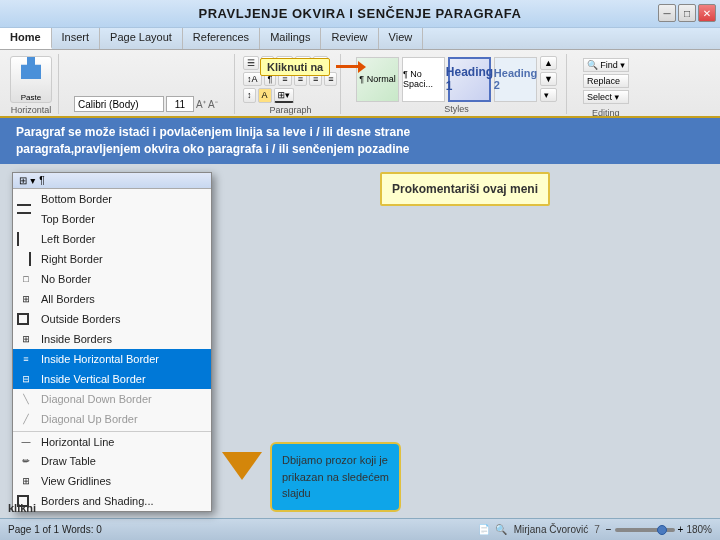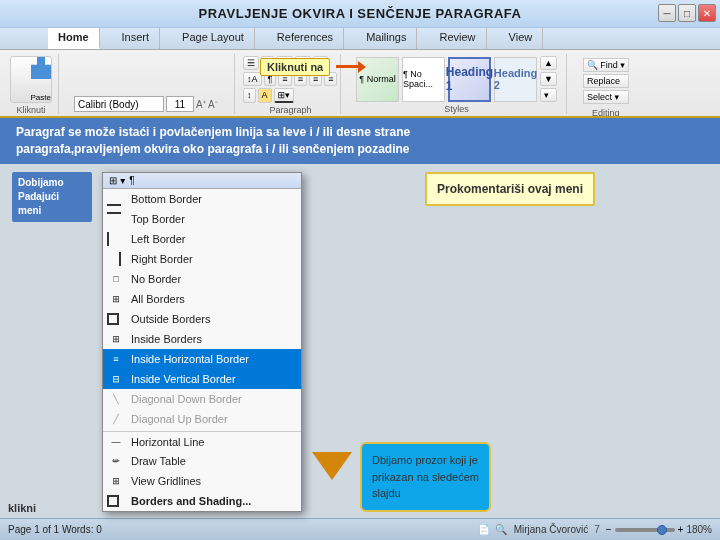--- a/index.html
+++ b/index.html
@@ -52,25 +52,24 @@
     
     .ribbon {
       background: linear-gradient(to bottom, #f5f5f5, #e8e8e8);
       border-bottom: 2px solid #c5a020;
       height: 90px;
       position: relative;
       overflow: hidden;
     }
     .ribbon-tabs {
       display: flex;
-      gap: 12px;
+      gap: 0;
       height: 22px;
       background: linear-gradient(to bottom, #d8e8f8, #c8d8e8);
       border-bottom: 1px solid #aaa;
-      padding-left: 48px;
     }
     .ribbon-tab {
       padding: 3px 10px;
       font-size: 11px;
       color: #222;
       cursor: pointer;
       border-right: 1px solid #bbb;
     }
     .ribbon-tab.active {
       background: #fff;
@@ -111,21 +110,21 @@
       width: 42px;
       height: 48px;
       background: linear-gradient(to bottom, #fff, #e0e0e0);
       border: 1px solid #ccc;
       border-radius: 3px;
       font-size: 8px;
       text-align: center;
       cursor: pointer;
       display: flex;
       flex-direction: column;
-      align-items: flex-end;
+      align-items: center;
       justify-content: center;
       gap: 12px;
     }
     .font-selects {
       display: flex;
       flex-direction: column;
       gap: 12px;
       margin-top: 40px;
     }
     .font-select-row {
@@ -462,21 +461,21 @@
     <div class="ribbon-tab">View</div>
   </div>
 
   <div class="ribbon-content">
 
     <div class="ribbon-group">
       <div class="ribbon-big-btn">
         <div style="width:20px;height:22px;background:#4a90d9;clip-path:polygon(30% 0%,70% 0%,70% 35%,100% 35%,100% 100%,0% 100%,0% 35%,30% 35%);margin-bottom:2px;"></div>
         <span>Paste</span>
       </div>
-      <span class="ribbon-group-label">Kliknuti</span>
+      <span class="ribbon-group-label">Horizontal</span>
     </div>
 
     <div class="ribbon-group" style="width:170px;">
       <div class="font-selects">
         <div class="font-select-row">
           <input class="font-box" type="text" value="Calibri (Body)" style="">
           <input class="size-box" type="text" value="11" style="">
           <div style="font-size:10px;color:#666;cursor:pointer;">A⁺</div>
           <div style="font-size:10px;color:#666;cursor:pointer;">A⁻</div>
         </div>
@@ -572,27 +571,20 @@
 
 <div class="main-content">
 
   <div class="info-banner">
     <div>Paragraf se može istaći i povlačenjem linija sa leve i / ili desne strane</div>
     <div>paragrafa,pravljenjem okvira oko paragrafa i / ili senčenjem pozadine</div>
   </div>
 
   <div class="content-area">
 
-    <div class="left-label">
-      <div class="label-box">
-        <span>Dobijamo</span><br>
-        <span>Padajući</span><br>
-        <span>meni</span>
-      </div>
-    </div>
 
     <div class="dropdown-menu">
 
       <div class="dropdown-header">
         <span>⊞ ▾</span>
         <span>¶</span>
       </div>
 
       <div class="dropdown-item">
         <span class="dropdown-icon" style="border-bottom:2px solid #333;display:block;width:14px;height:14px;"></span>
@@ -647,21 +639,21 @@
         Horizontal Line
       </div>
       <div class="dropdown-item">
         <span class="dropdown-icon">✏</span>
         Draw Table
       </div>
       <div class="dropdown-item">
         <span class="dropdown-icon">⊞</span>
         View Gridlines
       </div>
-      <div class="dropdown-item" style="font-weight:bold;">
+      <div class="dropdown-item" style="font-weight:normal;">
         <span class="dropdown-icon" style="border:2px solid #333;display:block;width:12px;height:12px;"></span>
         Borders and Shading...
       </div>
     </div>
 
     <div class="right-info">
       <div class="comment-box">
         <span>Prokomentariši ovaj meni</span>
       </div>
       <div class="arrow-box-container">

